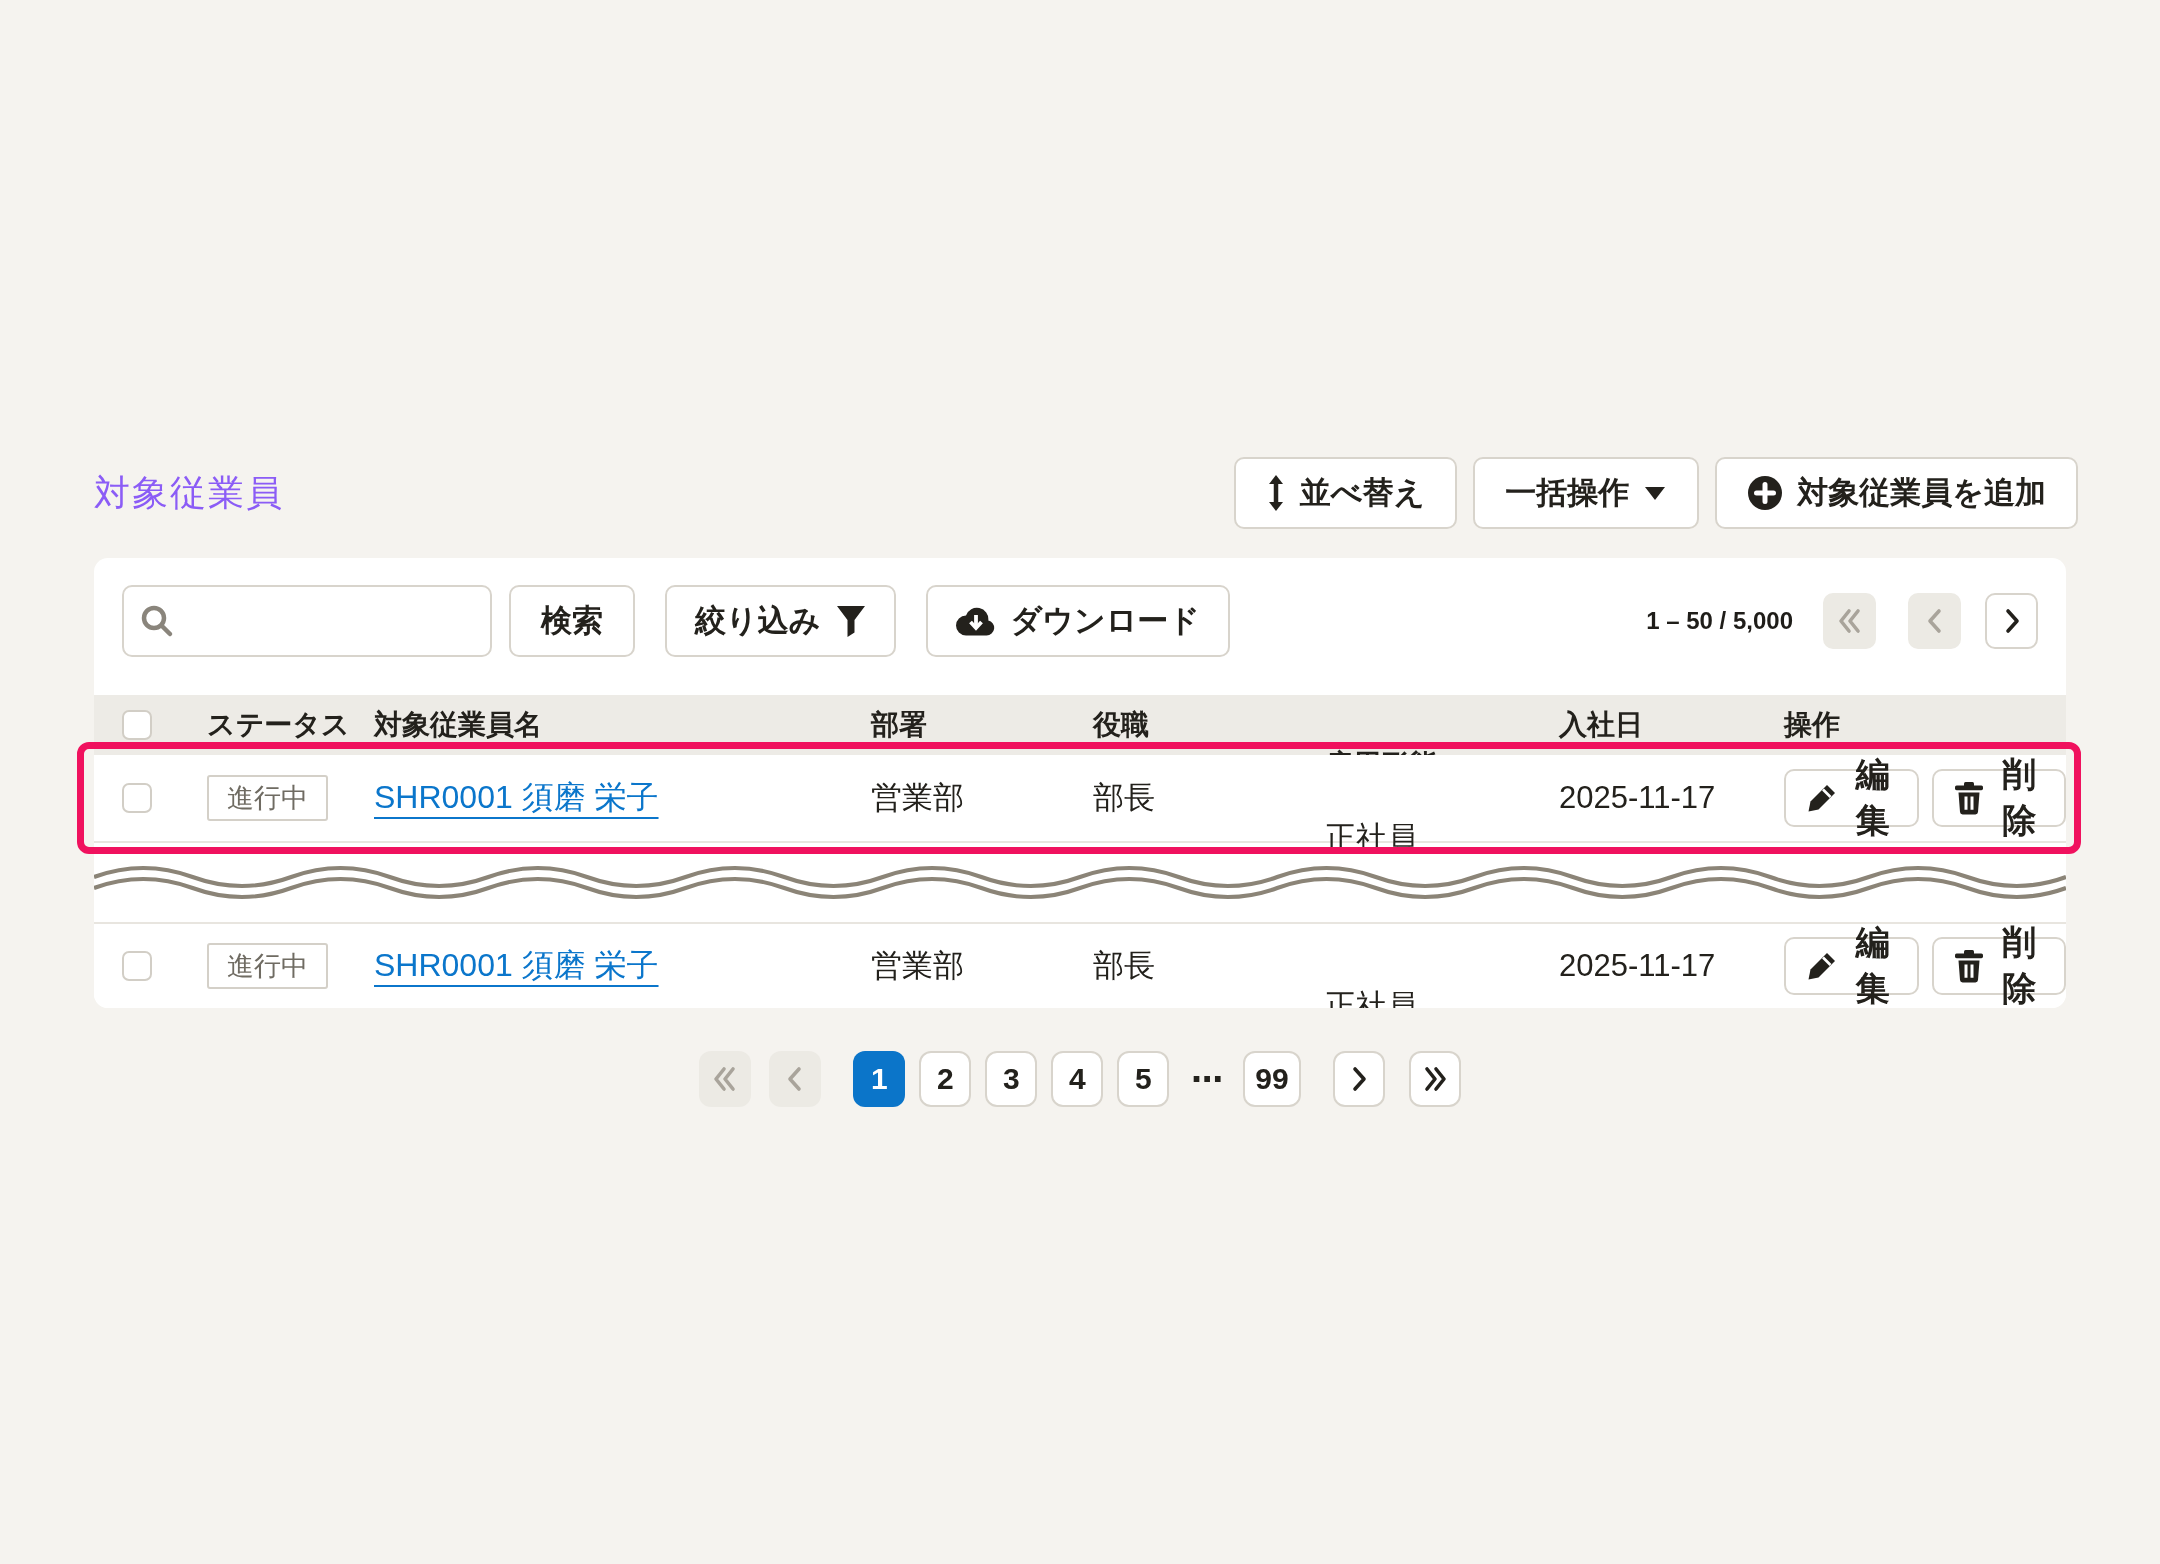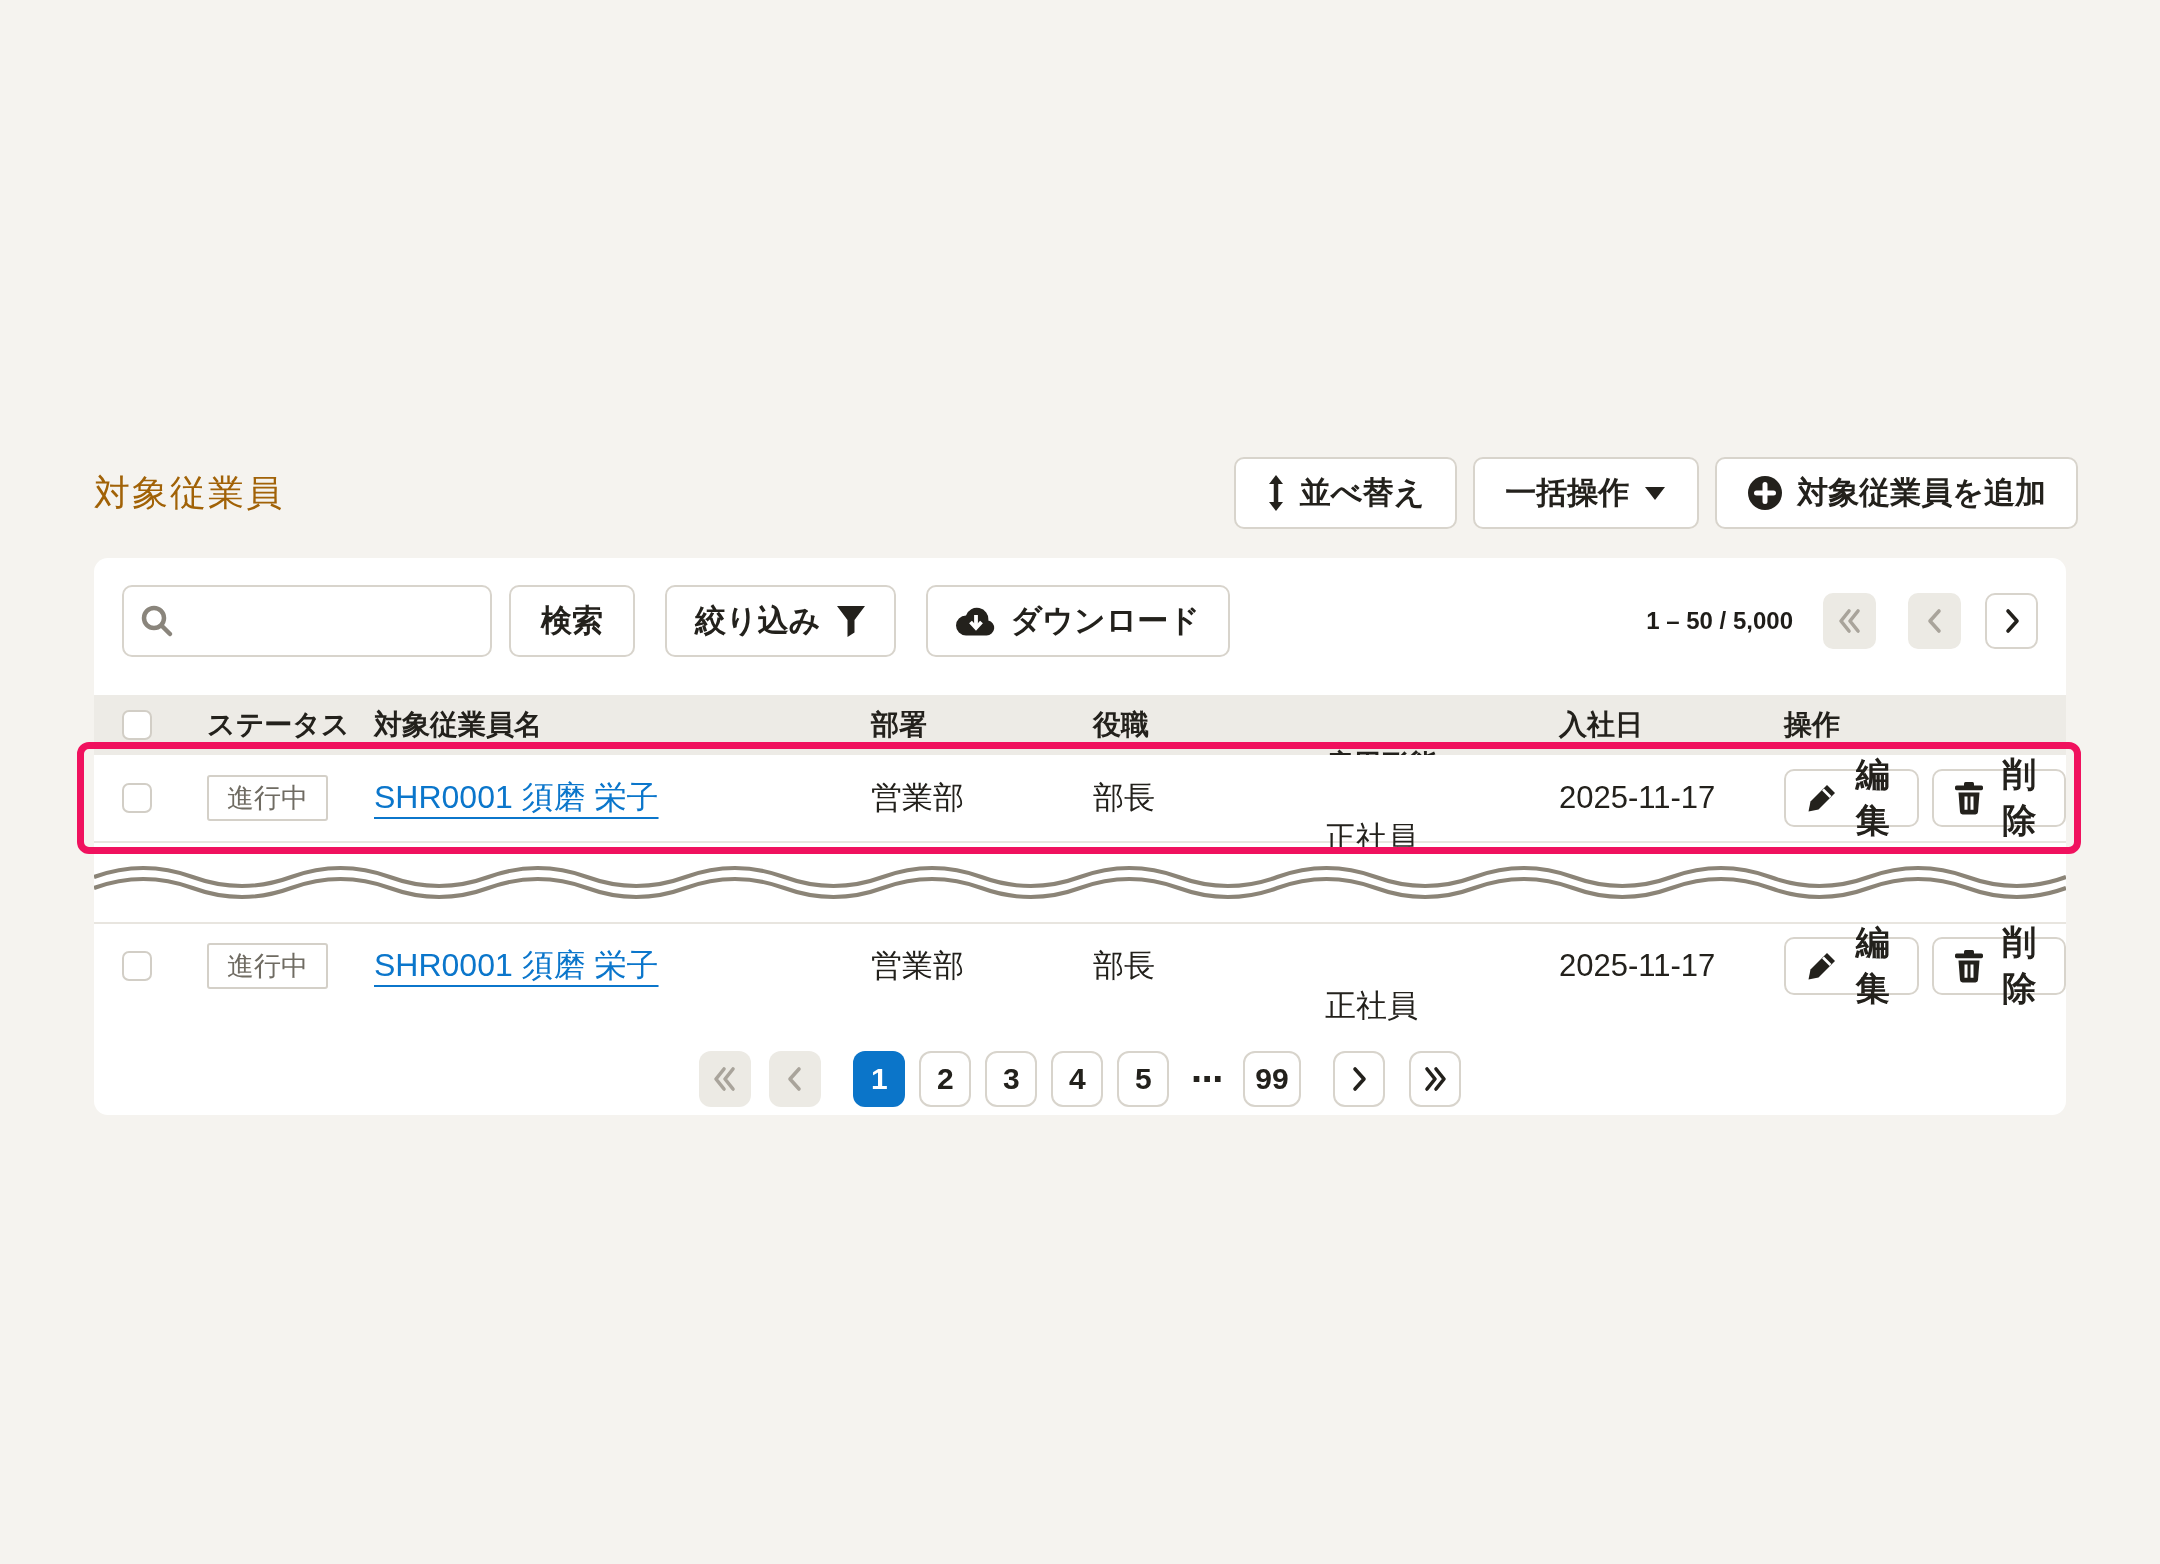--- a/index.html
+++ b/index.html
@@ -18,27 +18,27 @@
     background:#fff; border:2px solid #d8d4cc; border-radius:10px;
     font-weight:bold; color:#23211c; cursor:pointer;
     font-family:inherit;
   }
 
   
   .page-header {
     position:absolute; left:94px; top:456px; width:1984px; height:74px;
     display:flex; align-items:center;
   }
-  .page-title { font-size:36px; font-weight:normal; color:#a16207; letter-spacing:2px; }
+  .page-title { font-size:36px; font-weight:normal; color:#8b5cf6; letter-spacing:2px; }
   .header-actions { margin-left:auto; display:flex; gap:16px; }
   .header-actions .btn { height:72px; padding:0 30px; font-size:31px; gap:14px; }
 
   
   .card {
-    position:absolute; left:94px; top:558px; width:1972px; height:557px;
+    position:absolute; left:94px; top:558px; width:1972px; height:450px;
     background:#fff; border-radius:14px; overflow:hidden;
   }
 
   
   .search-row {
     position:absolute; left:28px; top:27px; right:28px; height:72px;
     display:flex; align-items:center;
   }
   .search-field {
     width:370px; height:72px; background:#fff;

